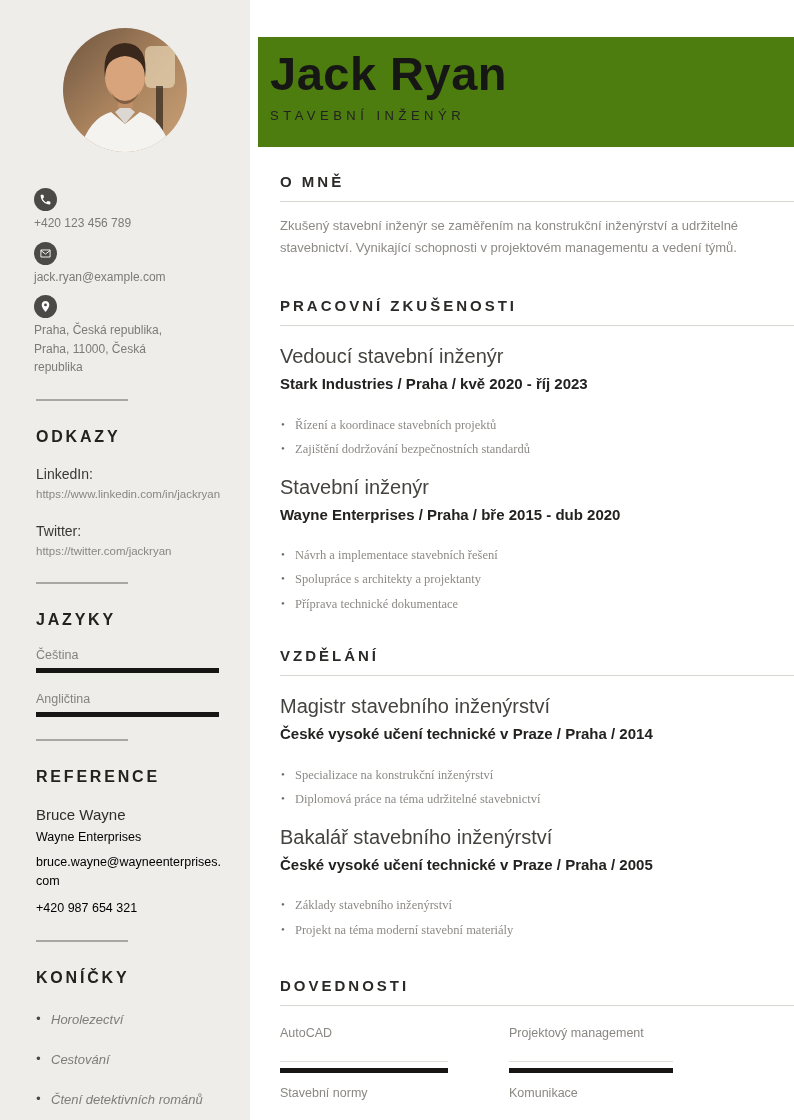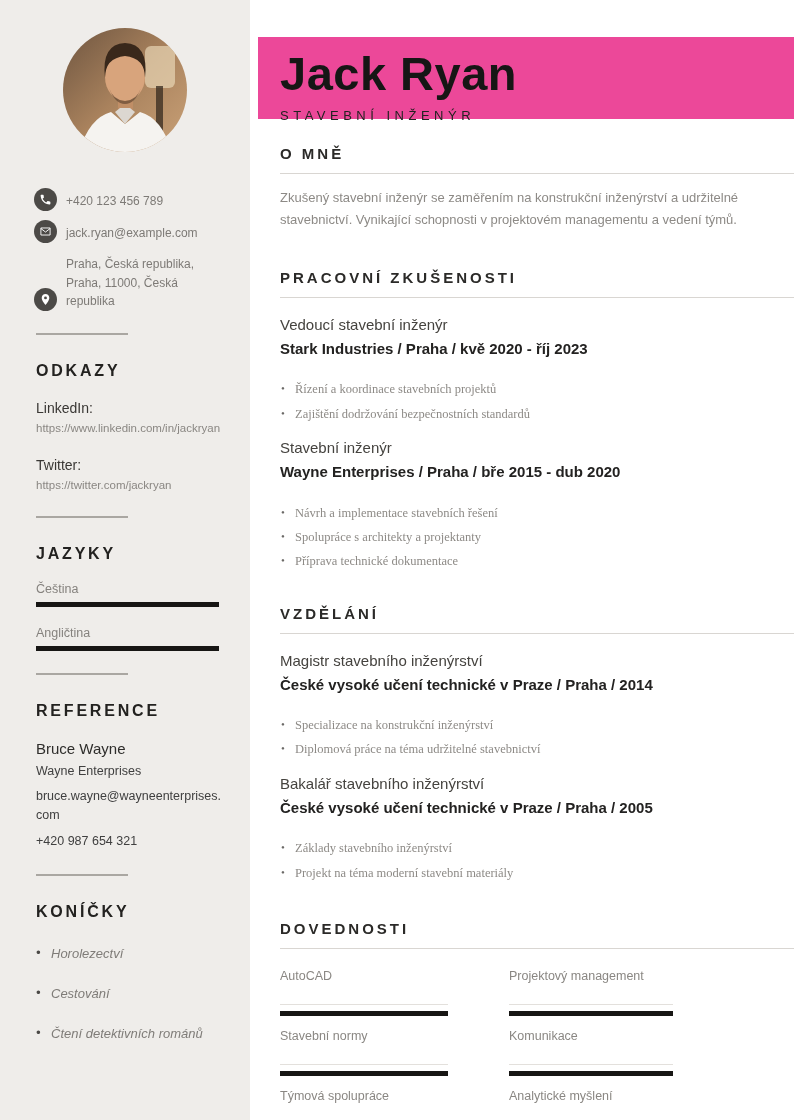--- a/index.html
+++ b/index.html
@@ -6,21 +6,21 @@
   html,body { background:#ffffff; }
   body { font-family:"Liberation Sans", sans-serif; }
   .page { position:relative; width:794px; height:1120px; background:#ffffff; overflow:hidden; }
 
   
   .sidebar { position:absolute; left:0; top:0; width:250px; height:1120px; background:#efedea; }
   .photo-wrap { width:124px; height:124px; margin:28px auto 0; border-radius:50%; overflow:hidden; }
   .photo-wrap svg { display:block; }
 
   .contact { margin:36px 26px 0 34px; }
-  .contact-row { display:flex; align-items:flex-end; margin-bottom:9px; }
+  .contact-row { display:flex; align-items:flex-start; margin-bottom:9px;flex-direction:column; }
   .contact-icon { flex:0 0 23px; width:23px; height:23px; border-radius:50%; background:#4c4a47;
                   display:flex; align-items:center; justify-content:center; margin-right:9px; }
   .contact-icon svg { width:13px; height:13px; }
   .contact-text { font-size:12px; color:#7d7a76; line-height:1.55; padding-top:3px; width:152px; }
 
   .side-div { border:none; border-top:2px solid #aaa7a2; width:92px; margin:22px 0 0 36px; }
 
   .side-section { margin:27px 28px 0 36px; }
   .side-h { font-size:16px; font-weight:700; letter-spacing:2.8px; color:#232220; }
 
@@ -28,43 +28,43 @@
   .link-label { font-size:14px; font-weight:500; color:#39372f; color:#393734; }
   .link-url { font-size:11.5px; color:#8a8783; line-height:1.5; margin-top:4px; word-break:break-all; width:186px; }
 
   .lang-item { margin-top:19px; }
   .lang-item:first-of-type { margin-top:20px; }
   .lang-name { font-size:12.5px; color:#85827e; }
   .lang-bar-track { margin-top:6px; width:183px; }
   .lang-bar { height:5px; background:#171614; }
 
   .ref-name { font-size:15px; font-weight:500; color:#2e2d2b; margin-top:20px; }
-  .ref-line { font-size:12.5px; color:#404040; line-height:1.55; margin-top:5px; word-break:break-all; width:188px; }
+  .ref-line { font-size:12.5px; color:#000000; line-height:1.55; margin-top:5px; word-break:break-all; width:188px; }
   .ref-phone { margin-top:7px; }
 
   .hobby-list { list-style:none; margin-top:12px; }
   .hobby-list li { position:relative; font-size:13px; color:#7f7c78; padding-left:15px; margin-top:25px;font-style:italic; }
   .hobby-list li::before { content:"•"; position:absolute; left:0; top:-1px; color:#4b4946; font-size:13px; }
 
   
   .main { position:absolute; left:258px; top:0; width:536px; height:1120px; background:#ffffff; }
-  .band { margin-top:37px; height:82px; background:#ec4899; padding:12px 0 0 22px; }
+  .band { margin-top:37px; height:110px; background:#4d7c0f; padding:12px 0 0 12px; }
   .name { font-size:47px; font-weight:700; color:#161615; letter-spacing:0.5px; line-height:1.05; }
   .role { font-size:13px; font-weight:500; color:#232221; letter-spacing:4.5px; margin-top:10px; }
 
   .section { padding-left:22px; }
   .section-h { font-size:15px; font-weight:700; letter-spacing:3px; color:#2b2a28; }
   .rule { border:none; border-top:1px solid #d9d6d2; margin-top:11px; }
 
   .about-h { margin-top:26px; }
   .about-p { font-size:13px; color:#8d8a86; line-height:1.7; margin-top:13px; padding-right:28px; }
 
   .exp-h { margin-top:38px; }
   .entry { margin-top:16px; }
-  .entry-title { font-size:15px; font-weight:400; color:#45433f; line-height:1.45; }
+  .entry-title { font-size:20px; font-weight:400; color:#45433f; line-height:1.45; }
   .entry-meta { font-size:15px; font-weight:600; color:#232221; line-height:1.5; margin-top:2px; }
   .entry-bullets { list-style:none; margin-top:23px;font-family:Liberation Serif, serif; }
   .entry-bullets li { position:relative; font-size:12.5px; color:#8d8a86; padding-left:15px; margin-bottom:10.5px; line-height:1.1; }
   .entry-bullets li::before { content:"•"; position:absolute; left:1px; top:-1px; color:#6b6966; font-size:11px; }
 
   .edu-h { margin-top:36px; }
   .skills-h { margin-top:40px; }
 
   .skills-grid { display:grid; grid-template-columns:168px 164px; column-gap:61px; row-gap:13px; margin-top:20px; }
   .skill-name { font-size:12.5px; color:#8a8783; padding-bottom:21px; border-bottom:1px solid #e3e0dc; }

